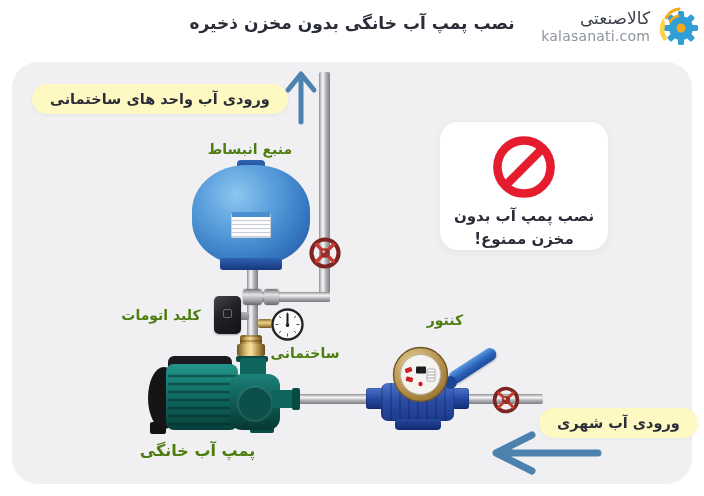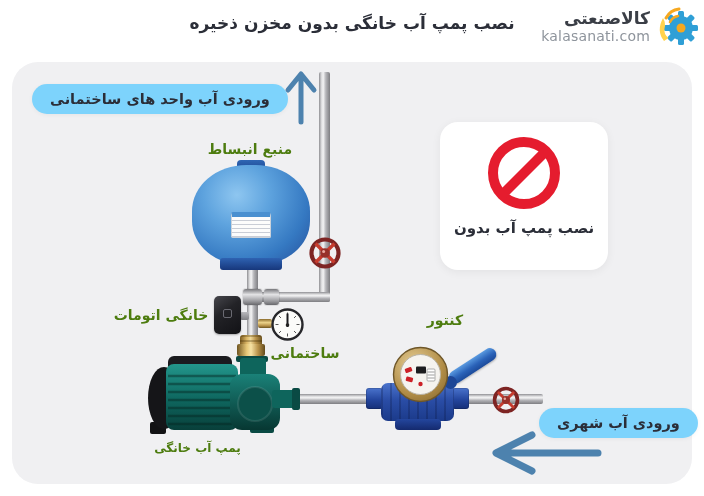--- a/index.html
+++ b/index.html
@@ -13,33 +13,33 @@
     position:relative;background:#ffffff;overflow:hidden;
     font-family:"DejaVu Sans",sans-serif;color:var(--text-dark);
   }
   .abs{position:absolute}
 
   
   .title{top:13px;left:0;right:0;text-align:center;font-size:17px;font-weight:bold;
     letter-spacing:-.3px;direction:rtl}
   .brand{top:5px;right:6px;display:flex;align-items:center;gap:4px}
   .brand-text{text-align:right;direction:rtl}
-  .brand-name{font-size:17px;font-weight:bold;color:#3a3e46;line-height:1.05}
+  .brand-name{font-size:17px;font-weight:normal;color:#3a3e46;line-height:1.05}
   .brand-site{font-size:14px;color:#8e949c;direction:ltr;letter-spacing:.2px}
 
   
   .panel{left:12px;top:62px;width:680px;height:422px;background:var(--panel-bg);border-radius:26px}
 
   
   .pipe-v{background:linear-gradient(90deg,#8f8f93 0%,#d9d9db 22%,#f4f4f5 38%,#b5b5b9 62%,#7e7e82 100%);border-radius:2px}
   .pipe-h{background:linear-gradient(180deg,#8f8f93 0%,#d9d9db 22%,#f4f4f5 38%,#b5b5b9 62%,#7e7e82 100%);border-radius:2px}
   .coupling{background:linear-gradient(180deg,#77777b,#e3e3e5 35%,#9c9ca0 75%,#68686c);border-radius:3px;box-shadow:0 0 0 1px rgba(0,0,0,.08)}
 
   
-  .pill{background:#7dd3fc;border-radius:18px;padding:7px 18px;font-size:14.5px;font-weight:bold;
+  .pill{background:#fef9c3;border-radius:18px;padding:7px 18px;font-size:14.5px;font-weight:bold;
     direction:rtl;white-space:nowrap;box-shadow:0 1px 4px rgba(0,0,0,.05)}
 
   .lbl{font-weight:bold;font-size:14px;direction:rtl;color:#4d7c0f;white-space:nowrap;text-align:center}
 
   
   .tank-body{left:192px;top:165px;width:118px;height:100px;border-radius:46% 46% 44% 44%;
     background:radial-gradient(ellipse at 38% 30%,#8ec6f0 0%,#5ea3de 32%,#3579c2 68%,#2a5ba6 90%,#234c92 100%)}
   .tank-cap{left:237px;top:160px;width:28px;height:11px;border-radius:4px;background:linear-gradient(180deg,#2f66b4,#1c4690)}
   .tank-sticker{left:231px;top:212px;width:40px;height:26px;background:#fcfcfc;border:1px solid #ccd2da;border-radius:2px;
     border-top:5px solid #4a90d0;
@@ -68,21 +68,21 @@
     background:
       repeating-linear-gradient(90deg,rgba(10,20,60,.25) 0 2px,rgba(255,255,255,0) 2px 9px),
       linear-gradient(180deg,#4a73cc,#2a4da6 45%,#1b3a8a)}
   .meter-bottom{left:395px;top:419px;width:46px;height:11px;border-radius:4px;background:linear-gradient(180deg,#24469e,#142a6e)}
   .meter-lever{left:450px;top:374px;width:54px;height:13px;border-radius:7px;
     background:linear-gradient(180deg,#5a9ae0,#2a62b8 55%,#1c4a9a);
     transform:rotate(-33deg);transform-origin:left center;box-shadow:0 1px 2px rgba(0,0,0,.25)}
   .meter-lever-hub{left:444px;top:376px;width:13px;height:13px;border-radius:50%;background:#1d4696}
 
   
-  .warn-card{left:440px;top:122px;width:168px;height:148px;background:#ffffff;border-radius:18px;
+  .warn-card{left:440px;top:122px;width:168px;height:128px;background:#ffffff;border-radius:18px;
     box-shadow:0 2px 10px rgba(0,0,0,.06);display:flex;flex-direction:column;align-items:center}
   .warn-text{font-size:15px;font-weight:bold;direction:rtl;text-align:center;line-height:1.5;margin-top:2px}
 </style>
 </head>
 <body>
 
 <div class="abs title">نصب پمپ آب خانگی بدون مخزن ذخیره</div>
 
 <div class="abs brand">
   <div class="brand-text">
@@ -144,21 +144,21 @@
 <div class="abs tank-sticker"></div>
 <div class="abs tank-flange"></div>
 
 <svg class="abs" style="left:305px;top:233px" width="40" height="40" viewBox="0 0 40 40">
   <circle cx="20" cy="20" r="13.5" fill="none" stroke="var(--valve-rim)" stroke-width="4.2"></circle>
   <path d="M20 20 L29.5 10.5 M20 20 L10.5 10.5 M20 20 L29.5 29.5 M20 20 L10.5 29.5" stroke="var(--valve-spoke)" stroke-width="3.4"></path>
   <circle cx="20" cy="20" r="4.8" fill="#973029"></circle>
   <circle cx="18.6" cy="18.6" r="1.5" fill="#e9a79e"></circle>
 </svg>
 
-<div class="abs lbl" style="left:112px;top:307px;width:98px">خانگی اتومات</div>
+<div class="abs lbl" style="left:112px;top:307px;width:98px">کلید اتومات</div>
 <div class="abs switch-conn"></div>
 <div class="abs switch-body"></div>
 <div class="abs switch-emblem"></div>
 
 <div class="abs brass-nut" style="left:258px;top:319px;width:14px;height:9px"></div>
 <svg class="abs" style="left:270px;top:307px" width="35" height="35" viewBox="0 0 35 35">
   <circle cx="17.5" cy="17.5" r="15" fill="#fbfbf9" stroke="#26262a" stroke-width="2.4"></circle>
   <g stroke="#555" stroke-width="1">
     <path d="M17.5 5.5 v3 M29.5 17.5 h-3 M17.5 29.5 v-3 M5.5 17.5 h3"></path>
     <path d="M26 9 l-2 2 M26 26 l-2 -2 M9 26 l2 -2 M9 9 l2 2"></path>
@@ -191,21 +191,21 @@
   <rect x="32" y="16" width="72" height="66" rx="8" fill="url(#teal1)"></rect>
   <g stroke="rgba(5,35,32,.45)" stroke-width="2.4">
     <path d="M34 28 h68 M34 36 h68 M34 44 h68 M34 52 h68 M34 60 h68 M34 68 h68 M34 76 h64"></path>
   </g>
   <rect x="116" y="78" width="24" height="7" rx="2" fill="#0a4a44"></rect>
   <rect x="96" y="26" width="50" height="56" rx="12" fill="url(#teal2)"></rect>
   <circle cx="121" cy="56" r="17" fill="#0c5049" stroke="rgba(255,255,255,.10)" stroke-width="2"></circle>
   <rect x="138" y="42" width="26" height="18" rx="3" fill="#0e655c"></rect>
   <rect x="158" y="40" width="8" height="22" rx="2" fill="#0a4a44"></rect>
 </svg>
-<div class="abs lbl" style="left:135px;top:441px;width:125px;font-size:12px">پمپ آب خانگی</div>
+<div class="abs lbl" style="left:135px;top:441px;width:125px;font-size:16px">پمپ آب خانگی</div>
 
 <div class="abs lbl" style="left:415px;top:312px;width:60px">کنتور</div>
 <div class="abs meter-lever"></div>
 <div class="abs meter-nut" style="left:366px;top:388px"></div>
 <div class="abs meter-nut" style="left:452px;top:388px"></div>
 <div class="abs meter-body"></div>
 <div class="abs meter-bottom"></div>
 <div class="abs meter-lever-hub"></div>
 <svg class="abs" style="left:392px;top:346px" width="57" height="57" viewBox="0 0 57 57">
   <defs>
@@ -237,14 +237,15 @@
   <path d="M112 24 L13 24 M46 6 L10 24 L46 42" fill="none" stroke="var(--arrow-blue)" stroke-width="7" stroke-linecap="round" stroke-linejoin="round"></path>
 </svg>
 
 <div class="abs warn-card">
   <svg style="margin-top:9px" width="84" height="84" viewBox="0 0 84 84">
     <circle cx="42" cy="42" r="31" fill="none" stroke="var(--warning-red)" stroke-width="10"></circle>
     <path d="M63.5 20.5 L20.5 63.5" stroke="var(--warning-red)" stroke-width="10"></path>
   </svg>
   <div class="warn-text">
     <div>نصب پمپ آب بدون</div>
+    <div>مخزن ممنوع!</div>
   </div>
 </div>
 
 </body></html>

